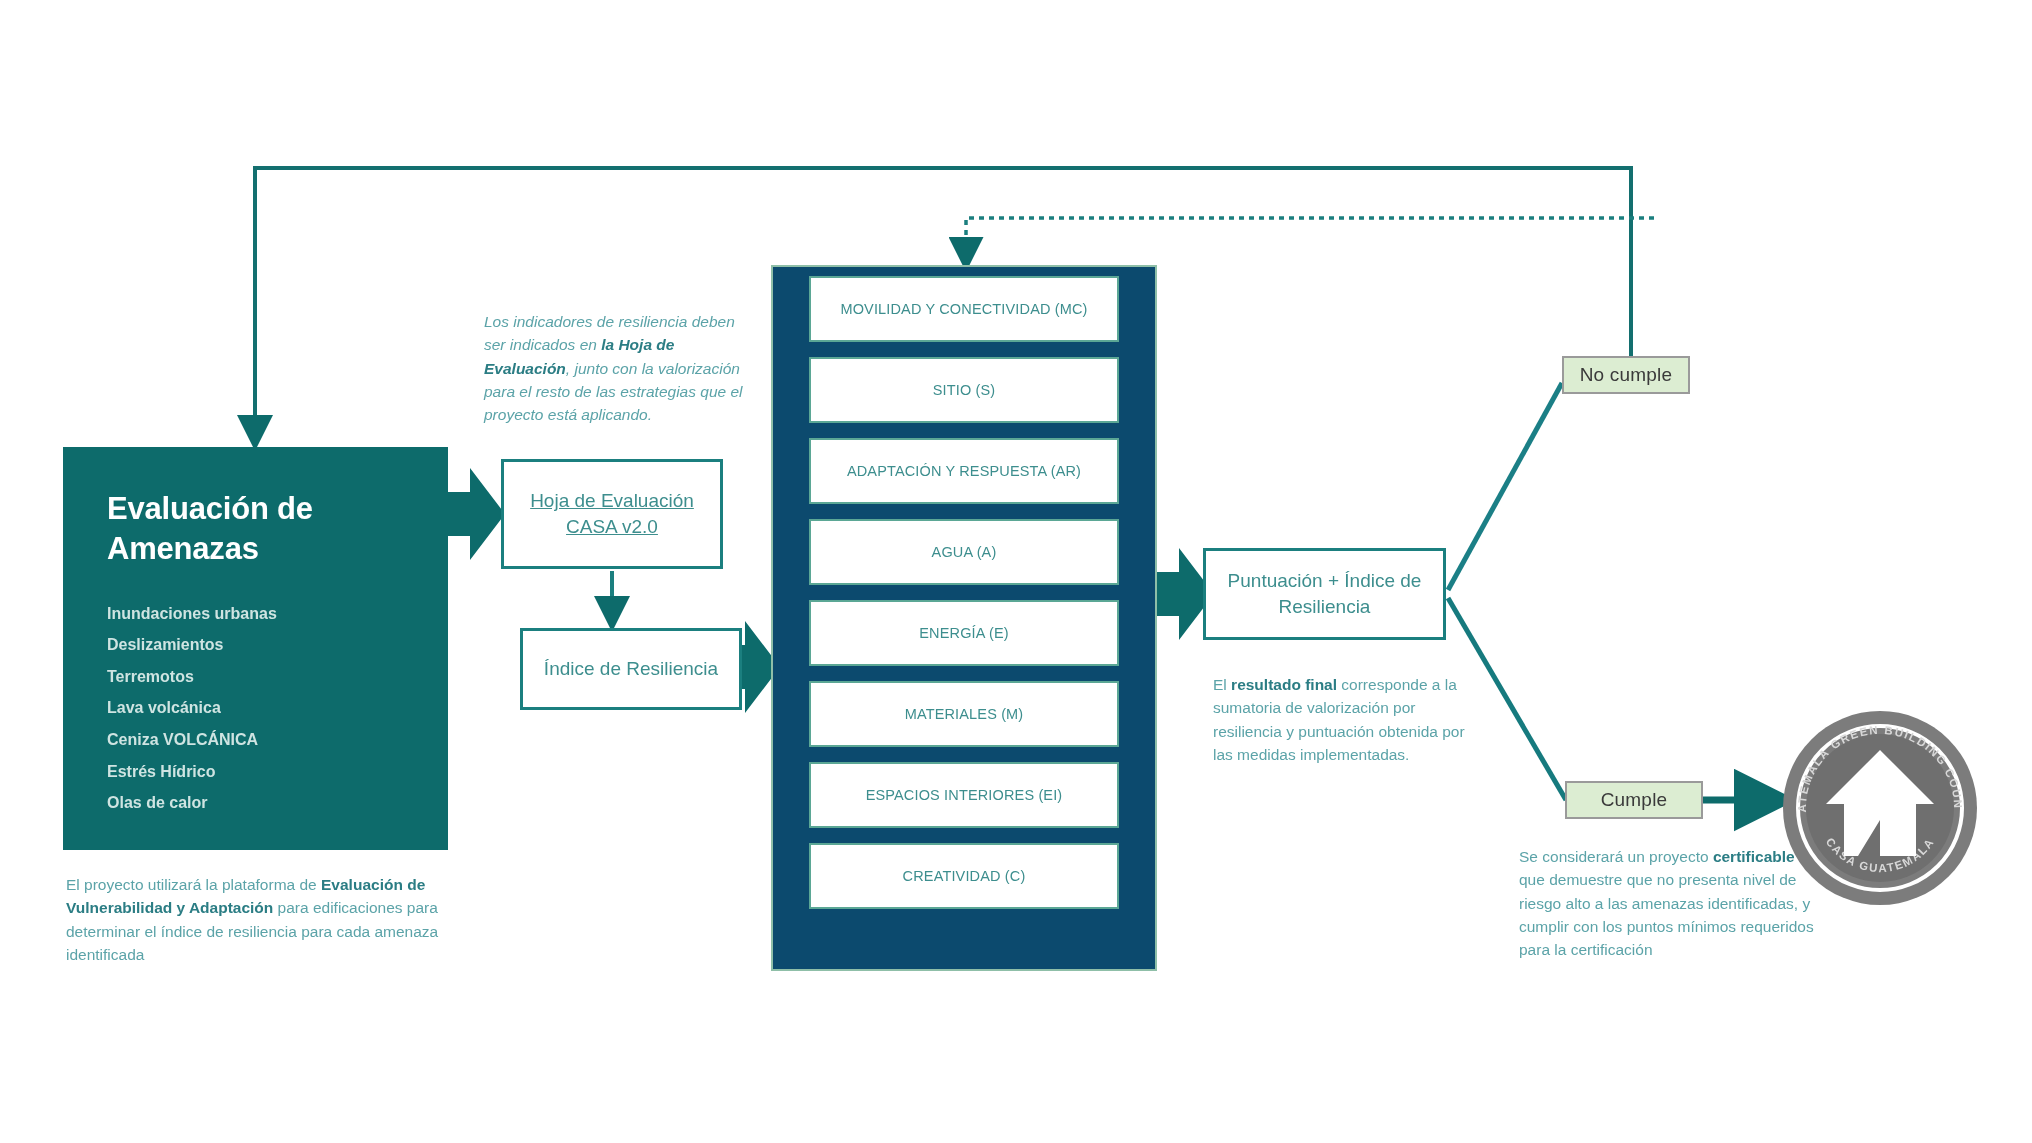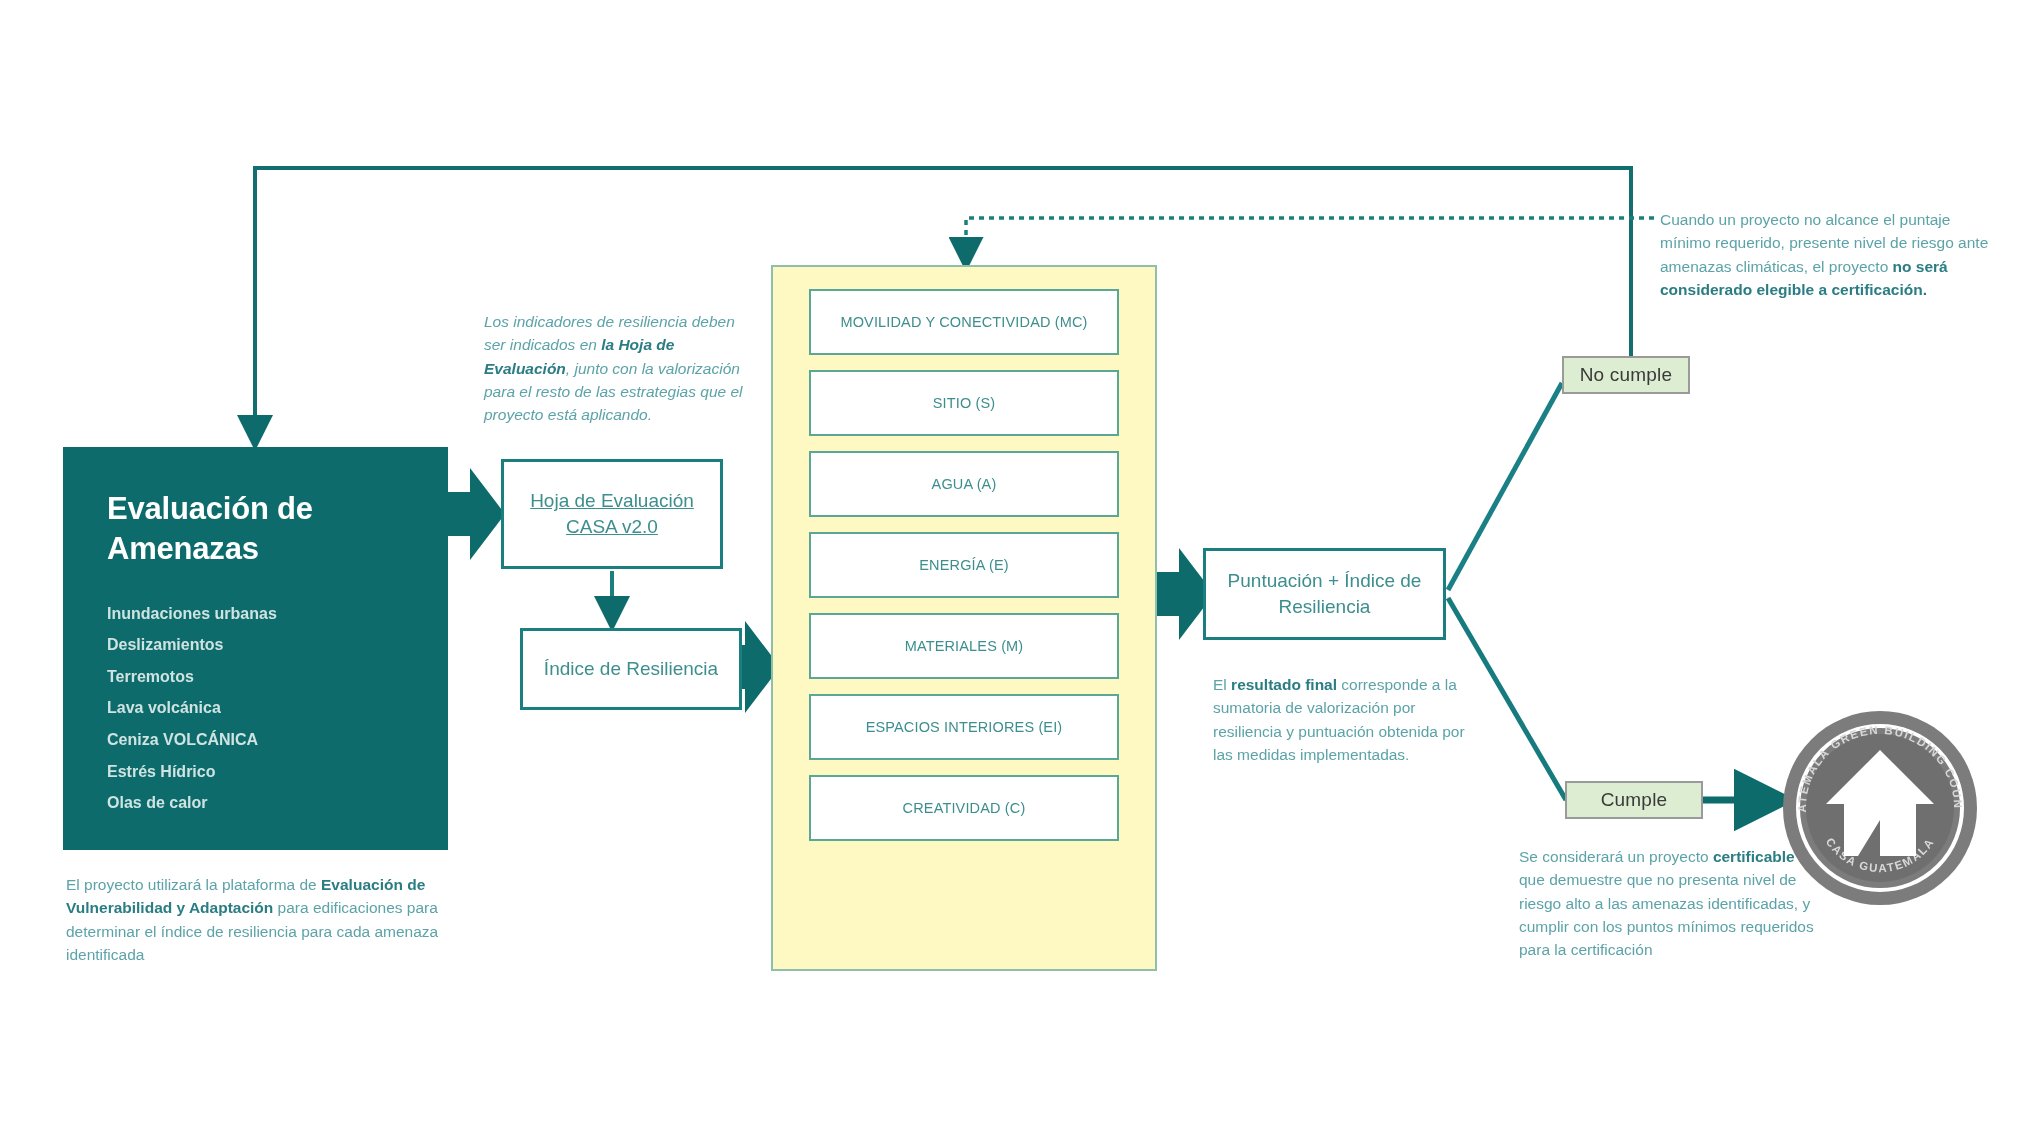--- a/index.html
+++ b/index.html
@@ -81,24 +81,24 @@
   #box-indice{ left: 520px; top: 628px;  width: 222px; height: 82px;  }
   #box-score { left: 1203px; top: 548px; width: 243px; height: 92px;  }
 
   
   .green-panel {
     position: absolute;
     left: 771px;
     top: 265px;
     width: 386px;
     height: 706px;
-    background: #fef9c3;
+    background: #0c4a6e;
     border: 2px solid #8fbfa8;
     box-sizing: border-box;
-    padding: 22px 36px;
+    padding: 9px 36px;
   }
   .cat-box {
     height: 66px;
     background: #ffffff;
     border: 2px solid #5ba795;
     box-sizing: border-box;
     display: flex;
     align-items: center;
     justify-content: center;
     text-align: center;
@@ -235,20 +235,23 @@
   </div>
 
   <div class="green-panel">
     <div class="cat-box">
       <span>MOVILIDAD Y CONECTIVIDAD (MC)</span>
     </div>
     <div class="cat-box">
       <span>SITIO (S)</span>
     </div>
     <div class="cat-box">
+      <span>ADAPTACIÓN Y RESPUESTA (AR)</span>
+    </div>
+    <div class="cat-box">
       <span>AGUA (A)</span>
     </div>
     <div class="cat-box">
       <span>ENERGÍA (E)</span>
     </div>
     <div class="cat-box">
       <span>MATERIALES (M)</span>
     </div>
     <div class="cat-box">
       <span>ESPACIOS INTERIORES (EI)</span>
@@ -264,21 +267,20 @@
   <div class="chip" id="chip-si">
     <span>Cumple</span>
   </div>
 
   <div class="note" id="note-indicadores"><span>Los indicadores de resiliencia deben ser indicados en </span><b>la Hoja de Evaluación</b><span>, junto con la valorización para el resto de las estrategias que el proyecto está aplicando.</span></div>
 
   <div class="note" id="note-plataforma"><span>El proyecto utilizará la plataforma de </span><b>Evaluación de Vulnerabilidad y Adaptación</b><span> para edificaciones para determinar el índice de resiliencia para cada amenaza identificada</span></div>
 
   <div class="note" id="note-resultado"><span>El </span><b>resultado final</b><span> corresponde a la sumatoria de valorización por resiliencia y puntuación obtenida por las medidas implementadas.</span></div>
 
-  <div class="note" id="note-nocumple"><span>Cuando un proyecto no alcance el puntaje mínimo requerido, presente nivel de riesgo ante amenazas climáticas, el proyecto </span><b>no será considerado elegible a certificación.</b></div>
 
   <div class="note" id="note-cumple"><span>Se considerará un proyecto </span><b>certificable</b><span> aquel que demuestre que no presenta nivel de riesgo alto a las amenazas identificadas, y cumplir con los puntos mínimos requeridos para la certificación</span></div>
 
   <svg class="seal" viewBox="0 0 200 200">
     <defs>
       <path id="arcTop" d="M 26,100 A 74,74 0 0 1 174,100"></path>
       <path id="arcBot" d="M 36,100 A 64,64 0 0 0 164,100"></path>
     </defs>
     <circle cx="100" cy="100" r="97" fill="#7c7c7c"></circle>
     <circle cx="100" cy="100" r="82" fill="none" stroke="#ffffff" stroke-width="4"></circle>

